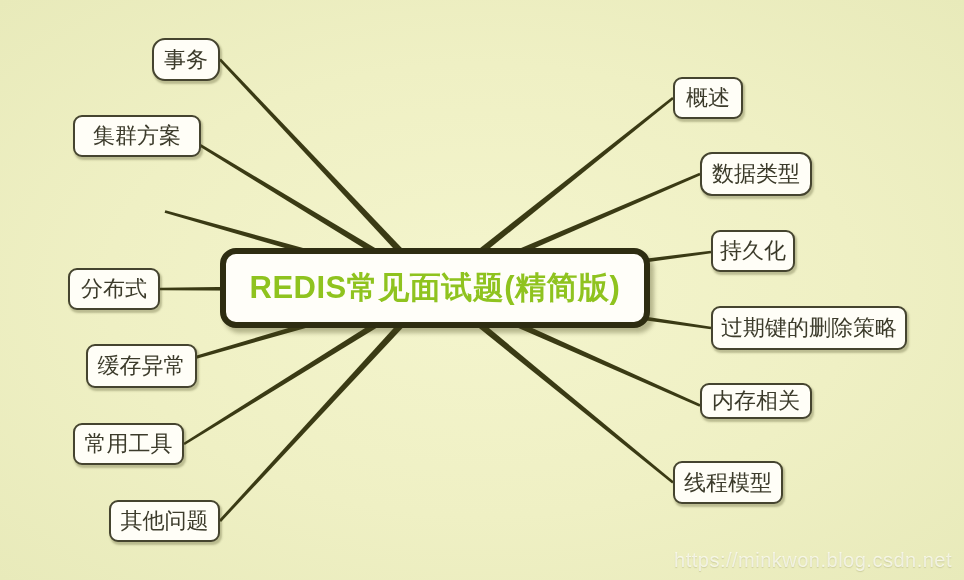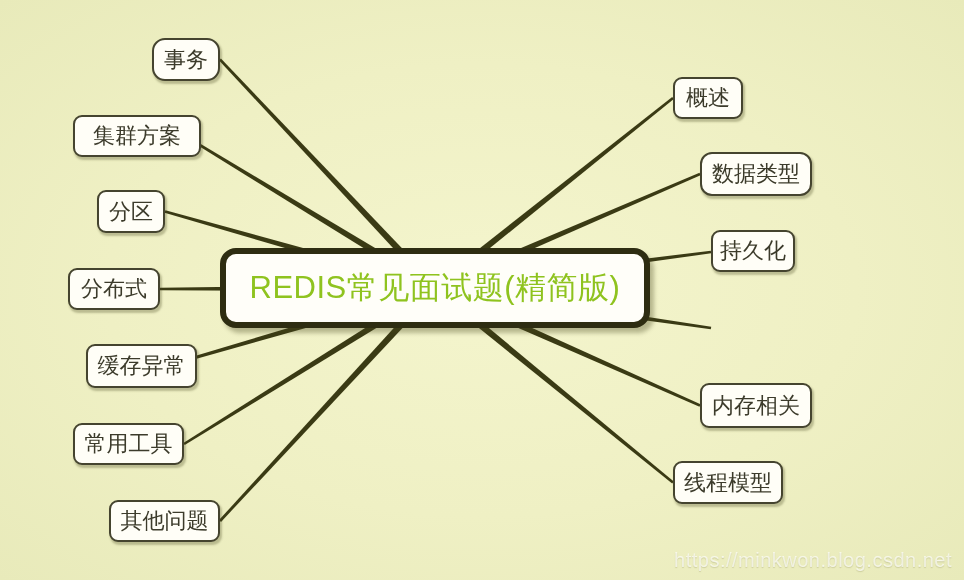--- a/index.html
+++ b/index.html
@@ -33,21 +33,21 @@
   .center-node {
     position: absolute;
     box-sizing: border-box;
     display: flex;
     align-items: center;
     justify-content: center;
     background: #fffef9;
     border: 6px solid #2e2d12;
     border-radius: 16px;
     font-size: 31px;
-    font-weight: normal;
+    font-weight: bold;
     letter-spacing: 0.5px;
     color: #8fc31f;
     white-space: nowrap;
     box-shadow: 4px 5px 4px rgba(70,70,30,0.35);
   }
   .watermark {
     position: absolute;
     right: 12px;
     bottom: 8px;
     font-size: 20px;
@@ -72,23 +72,23 @@
       <polygon points="436.4,291.3 700.5,175.2 699.5,172.8 433.6,284.7" fill="#3a3a14"></polygon>
       <polygon points="435.5,291.6 711.2,253.3 710.8,250.7 434.5,284.4" fill="#3a3a14"></polygon>
       <polygon points="434.5,291.6 710.8,329.3 711.2,326.7 435.5,284.4" fill="#3a3a14"></polygon>
       <polygon points="433.5,291.3 699.5,406.7 700.5,404.3 436.5,284.7" fill="#3a3a14"></polygon>
       <polygon points="432.7,290.8 672.2,483.5 673.8,481.5 437.3,285.2" fill="#3a3a14"></polygon>
     </svg>
   <div class="center-node" style="left: 220px; top: 248px; width: 430px; height: 80px;">REDIS常见面试题(精简版)</div>
   <div class="watermark">https://minkwon.blog.csdn.net</div>
 <div class="leaf" style="left: 152px; top: 38px; width: 68px; height: 43px; border-radius: 13px;">事务</div>
     <div class="leaf" style="left: 73px; top: 115px; width: 128px; height: 42px;">集群方案</div>
-    <div class="leaf" style="left: 97px; top: 190px; width: 68px; height: 43px;">分区</div>
     <div class="leaf" style="left: 68px; top: 268px; width: 92px; height: 42px;">分布式</div>
     <div class="leaf" style="left: 55px; top: 344px; width: 111px; height: 44px; margin-left: 31px;">缓存异常</div>
     <div class="leaf" style="left: 73px; top: 423px; width: 111px; height: 42px;">常用工具</div>
     <div class="leaf" style="left: 673px; top: 77px; width: 70px; height: 42px;">概述</div>
     <div class="leaf" style="left: 109px; top: 500px; width: 111px; height: 42px;">其他问题</div>
     <div class="leaf" style="left: 700px; top: 152px; width: 112px; height: 44px; border-radius: 12px;">数据类型</div>
     <div class="leaf" style="left: 711px; top: 230px; width: 84px; height: 42px;">持久化</div>
-    <div class="leaf" style="left: 700px; top: 383px; width: 112px; height: 45px;">内存相关</div>
+    <div class="leaf" style="left: 711px; top: 306px; width: 196px; height: 44px;">过期键的删除策略</div>
+    <div class="leaf" style="left: 700px; top: 383px; width: 112px; height: 36px;">内存相关</div>
     <div class="leaf" style="left: 673px; top: 461px; width: 110px; height: 43px;">线程模型</div>
   </div>
 
 </body></html>

